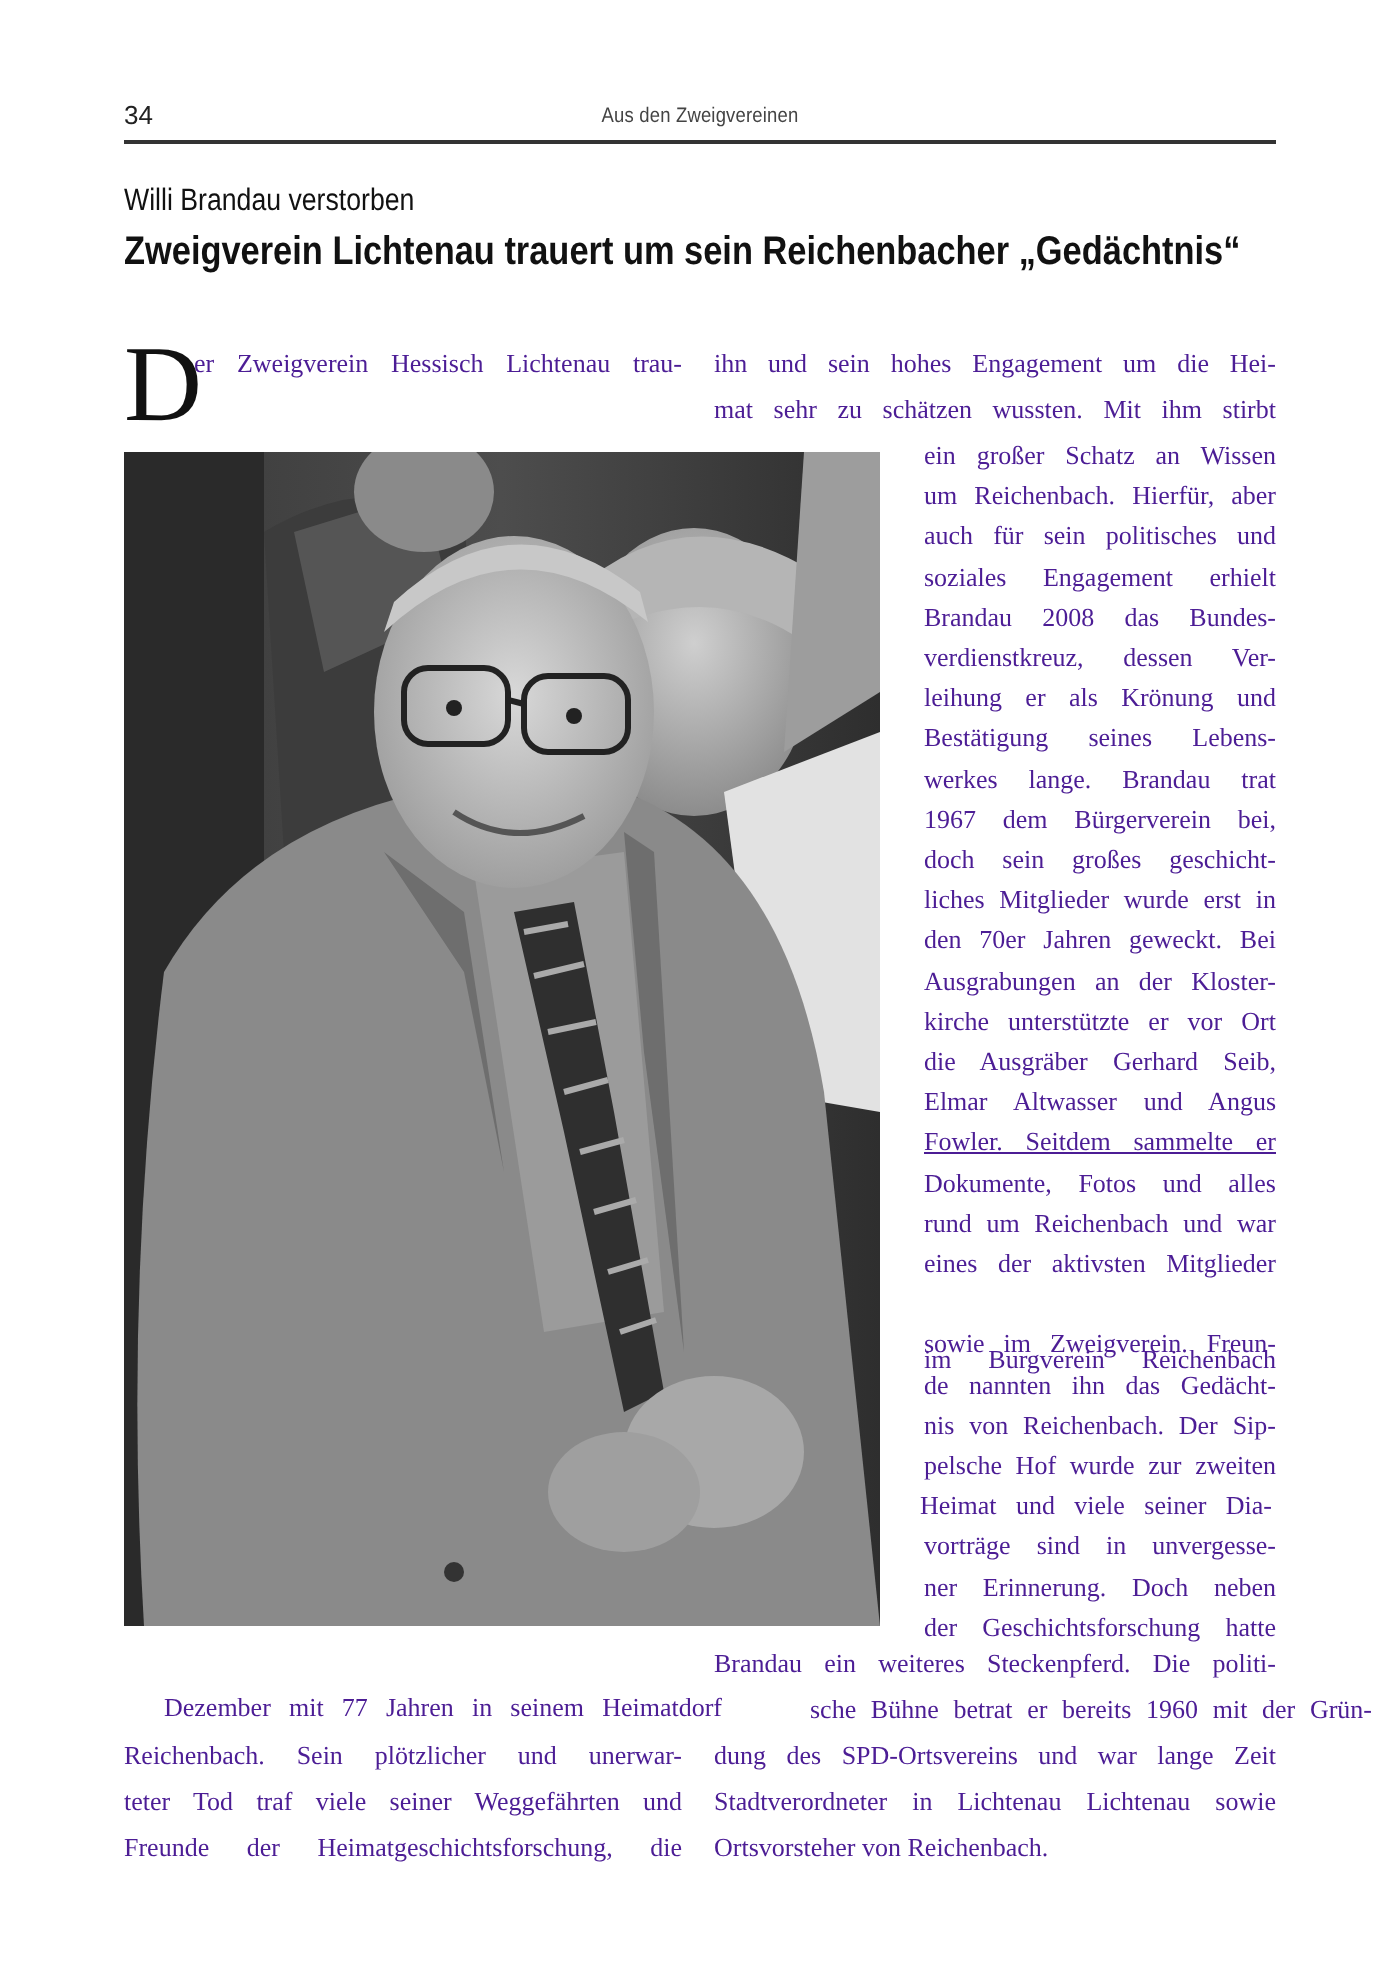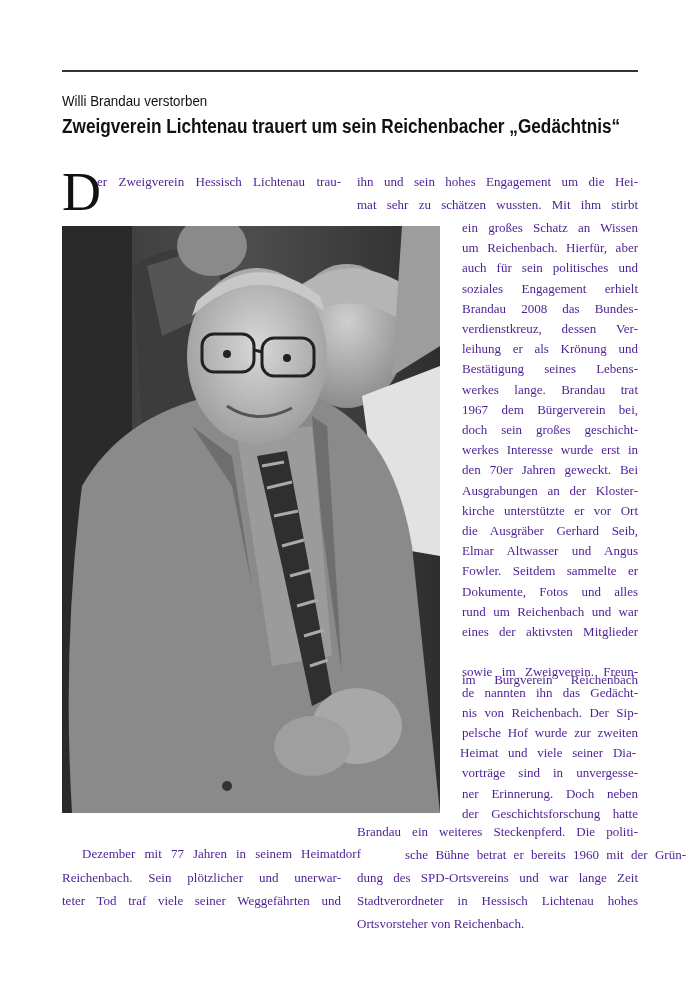--- a/index.html
+++ b/index.html
@@ -19,20 +19,24 @@
   .dropcap { position: absolute; left: 62px; top: 170px; font-family: "Liberation Serif", serif; font-size: 54px; line-height: 44px; color: #111; }
 
   .photo { position: absolute; left: 62px; top: 226px; width: 378px; height: 587px; background: #6a6a6a; overflow: hidden; }
   .photo svg { display: block; }
 </style>
 </head>
 <body>
 
 <div class="page">
 
+  <div class="running-head">
+    <span class="page-number">34</span>
+    <span class="section-title">Aus den Zweigvereinen</span>
+  </div>
   <div class="head-rule"></div>
 
   <div class="kicker">Willi Brandau verstorben</div>
   <div class="headline">Zweigverein Lichtenau trauert um sein Reichenbacher „Gedächtnis“</div>
 
   <div class="dropcap">D</div>
   <div class="line" style="left:97px; top:172px; width:244px;">er Zweigverein Hessisch Lichtenau trau-</div>
 
   <div class="photo">
     <svg width="378" height="587" viewBox="0 0 378 587">
@@ -84,56 +88,57 @@
       <circle cx="225" cy="132" r="4" fill="#222"></circle>
       <path d="M165,180 Q195,200 230,182" fill="none" stroke="#555" stroke-width="3"></path>
 
       <circle cx="165" cy="560" r="5" fill="#333"></circle>
     </svg>
   </div>
 
   <div class="line" style="left:62px; top:844px; width:279px;margin-left:20px;">Dezember mit 77 Jahren in seinem Heimatdorf</div>
   <div class="line" style="left:62px; top:891px; width:279px;">teter Tod traf viele seiner Weggefährten und</div>
   <div class="line" style="left:62px; top:868px; width:279px;">Reichenbach. Sein plötzlicher und unerwar-</div>
+  <div class="line" style="left:62px; top:914px; width:279px;">Freunde der Heimatgeschichtsforschung, die</div>
 
   <div class="line" style="left:357px; top:172px; width:281px;">ihn und sein hohes Engagement um die Hei-</div>
   <div class="line" style="left:357px; top:195px; width:281px;">mat sehr zu schätzen wussten. Mit ihm stirbt</div>
 
   <div id="narrow-col">
-      <div class="line" style="left: 462px; top: 218px; width: 176px;">ein großes Schatz an Wissen</div>
+      <div class="line" style="left: 462px; top: 218px; width: 176px;">ein großer Schatz an Wissen</div>
       <div class="line" style="left: 462px; top: 238.2px; width: 176px;">um Reichenbach. Hierfür, aber</div>
       <div class="line" style="left: 462px; top: 258.4px; width: 176px;">auch für sein politisches und</div>
       <div class="line" style="left: 462px; top: 278.6px; width: 176px;">soziales Engagement erhielt</div>
       <div class="line" style="left: 462px; top: 298.8px; width: 176px;">Brandau 2008 das Bundes-</div>
       <div class="line" style="left: 462px; top: 319px; width: 176px;">verdienstkreuz, dessen Ver-</div>
       <div class="line" style="left: 462px; top: 339.2px; width: 176px;">leihung er als Krönung und</div>
       <div class="line" style="left: 462px; top: 359.4px; width: 176px;">Bestätigung seines Lebens-</div>
       <div class="line" style="left: 462px; top: 379.6px; width: 176px;">werkes lange. Brandau trat</div>
       <div class="line" style="left: 462px; top: 399.8px; width: 176px;">1967 dem Bürgerverein bei,</div>
       <div class="line" style="left: 462px; top: 420px; width: 176px;">doch sein großes geschicht-</div>
-      <div class="line" style="left: 462px; top: 440.2px; width: 176px;">werkes Interesse wurde erst in</div>
+      <div class="line" style="left: 462px; top: 440.2px; width: 176px;">liches Mitglieder wurde erst in</div>
       <div class="line" style="left: 462px; top: 460.4px; width: 176px;">den 70er Jahren geweckt. Bei</div>
       <div class="line" style="left: 462px; top: 480.6px; width: 176px;">Ausgrabungen an der Kloster-</div>
       <div class="line" style="left: 462px; top: 500.8px; width: 176px;">kirche unterstützte er vor Ort</div>
       <div class="line" style="left: 462px; top: 521px; width: 176px;">die Ausgräber Gerhard Seib,</div>
       <div class="line" style="left: 462px; top: 541.2px; width: 176px;">Elmar Altwasser und Angus</div>
-      <div class="line" style="left: 462px; top: 561.4px; width: 176px;">Fowler. Seitdem sammelte er</div>
+      <div class="line" style="left: 462px; top: 561.4px; width: 176px; text-decoration: underline;">Fowler. Seitdem sammelte er</div>
       <div class="line" style="left: 462px; top: 581.6px; width: 176px;">Dokumente, Fotos und alles</div>
       <div class="line" style="left: 462px; top: 601.8px; width: 176px;">rund um Reichenbach und war</div>
       <div class="line" style="left: 462px; top: 622px; width: 176px;">eines der aktivsten Mitglieder</div>
       <div class="line" style="left: 462px; top: 642.2px; width: 176px; margin-top: 28px;">im Burgverein Reichenbach</div>
       <div class="line" style="left: 462px; top: 662.4px; width: 176px;">sowie im Zweigverein. Freun-</div>
       <div class="line" style="left: 462px; top: 682.6px; width: 176px;">de nannten ihn das Gedächt-</div>
       <div class="line" style="left: 462px; top: 702.8px; width: 176px;">nis von Reichenbach. Der Sip-</div>
       <div class="line" style="left: 462px; top: 723px; width: 176px;">pelsche Hof wurde zur zweiten</div>
       <div class="line" style="left: 444px; top: 743.2px; width: 176px; margin-left: 16px;">Heimat und viele seiner Dia-</div>
       <div class="line" style="left: 462px; top: 763.4px; width: 176px;">vorträge sind in unvergesse-</div>
       <div class="line" style="left: 462px; top: 783.6px; width: 176px;">ner Erinnerung. Doch neben</div>
       <div class="line" style="left: 462px; top: 803.8px; width: 176px;">der Geschichtsforschung hatte</div>
     </div>
 
   <div class="line" style="left:357px; top:822px; width:281px;">Brandau ein weiteres Steckenpferd. Die politi-</div>
   <div class="line" style="left:357px; top:845px; width:281px;margin-left:48px;">sche Bühne betrat er bereits 1960 mit der Grün-</div>
   <div class="line" style="left:357px; top:868px; width:281px;">dung des SPD-Ortsvereins und war lange Zeit</div>
-  <div class="line" style="left:357px; top:891px; width:281px;">Stadtverordneter in Hessisch Lichtenau hohes</div>
+  <div class="line" style="left:357px; top:891px; width:281px;">Stadtverordneter in Lichtenau Lichtenau sowie</div>
   <div class="line last" style="left:357px; top:914px; width:281px;">Ortsvorsteher von Reichenbach.</div>
 
 </div>
 
 </body></html>

